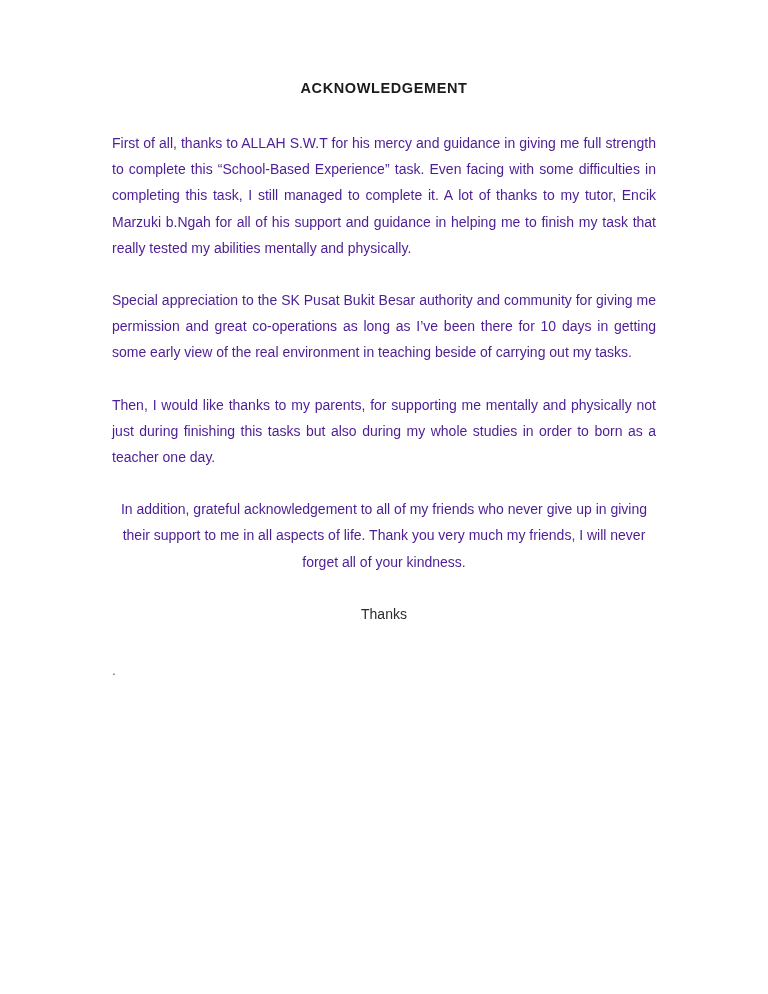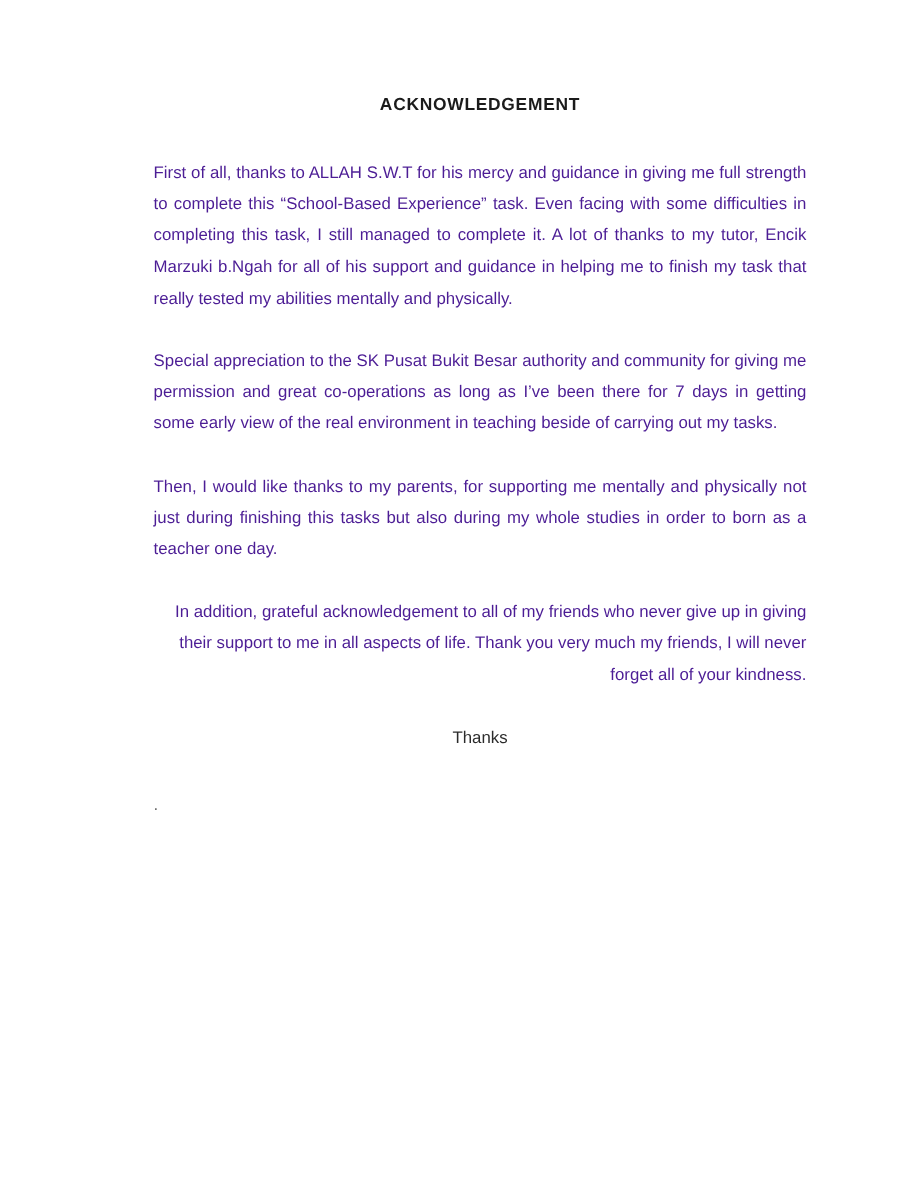--- a/index.html
+++ b/index.html
@@ -17,21 +17,21 @@
   .page {
     position: relative;
     width: 768px;
     height: 994px;
     background: #ffffff;
     box-sizing: border-box;
     padding: 0;
   }
   .content {
     position: absolute;
-    left: 128px;
+    left: 112px;
     top: 80px;
     width: 544px;
   }
   .doc-title {
     font-size: 14.5px;
     font-weight: bold;
     text-align: center;
     letter-spacing: 0.6px;
     margin: 0 0 34px 0;
     color: #1b1b1b;
@@ -55,34 +55,34 @@
     margin: 26px 0 0 0;
     color: #2b2b2b;
   }
   .trailing-dot {
     font-size: 14px;
     line-height: 26.2px;
     margin: 30px 0 0 0;
     color: #6a6a6a;
   }
   .no-justify {
-    text-align: right;
+    text-align: center;
   }
 </style>
 </head>
 <body>
 
 <div class="page">
   <div class="content">
 
     <h1 class="doc-title">ACKNOWLEDGEMENT</h1>
 
     <p class="para">First of all, thanks to ALLAH S.W.T for his mercy and guidance in giving me full strength to complete this “School-Based Experience” task. Even facing with some difficulties in completing this task, I still managed to complete it. A lot of thanks to my tutor, Encik Marzuki b.Ngah for all of his support and guidance in helping me to finish my task that really tested my abilities mentally and physically.</p>
 
-    <p class="para">Special appreciation to the SK Pusat Bukit Besar authority and community for giving me permission and great co-operations as long as I’ve been there for 7 days in getting some early view of the real environment in teaching beside of carrying out my tasks.</p>
+    <p class="para">Special appreciation to the SK Pusat Bukit Besar authority and community for giving me permission and great co-operations as long as I’ve been there for 10 days in getting some early view of the real environment in teaching beside of carrying out my tasks.</p>
 
     <p class="para">Then, I would like thanks to my parents, for supporting me mentally and physically not just during finishing this tasks but also during my whole studies in order to born as a teacher one day.</p>
 
     <p class="para no-justify">In addition, grateful acknowledgement to all of my friends who never give up in giving their support to me in all aspects of life. Thank you very much my friends, I will never forget all of your kindness.</p>
 
     <p class="closing">Thanks</p>
 
     <p class="trailing-dot">.</p>
 
   </div>

